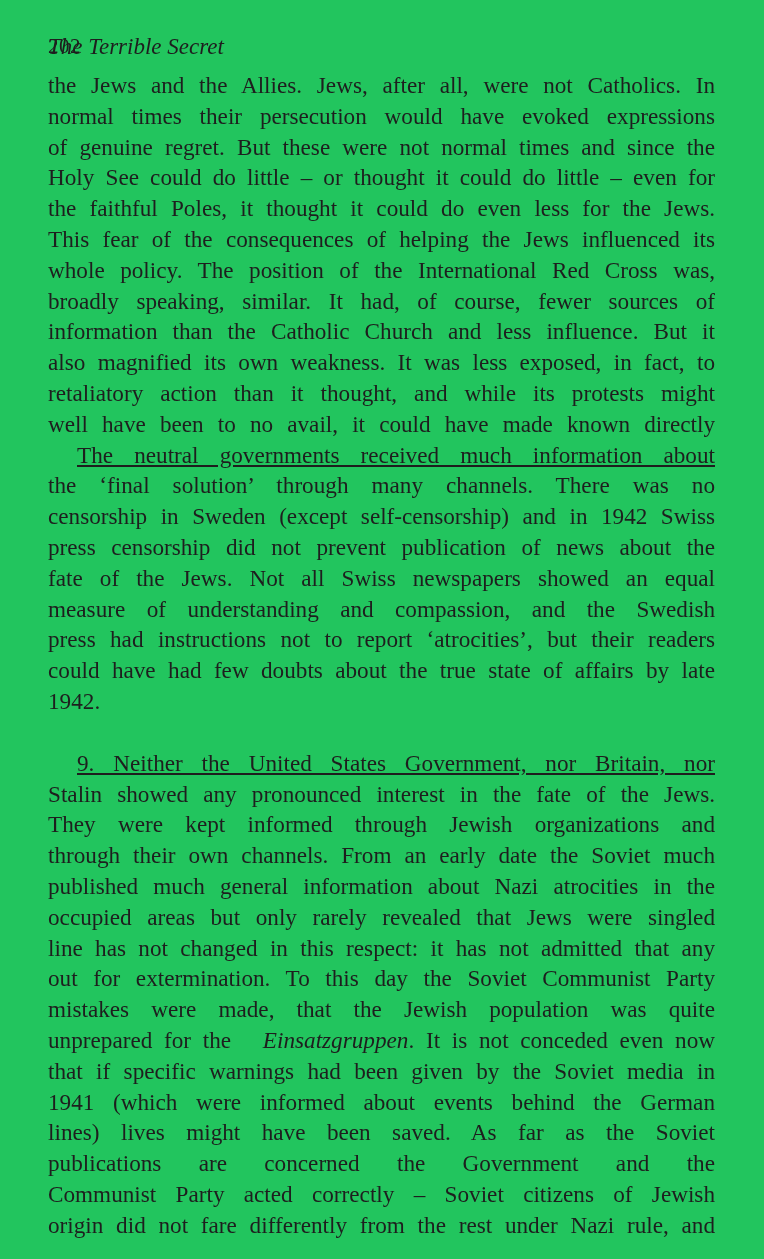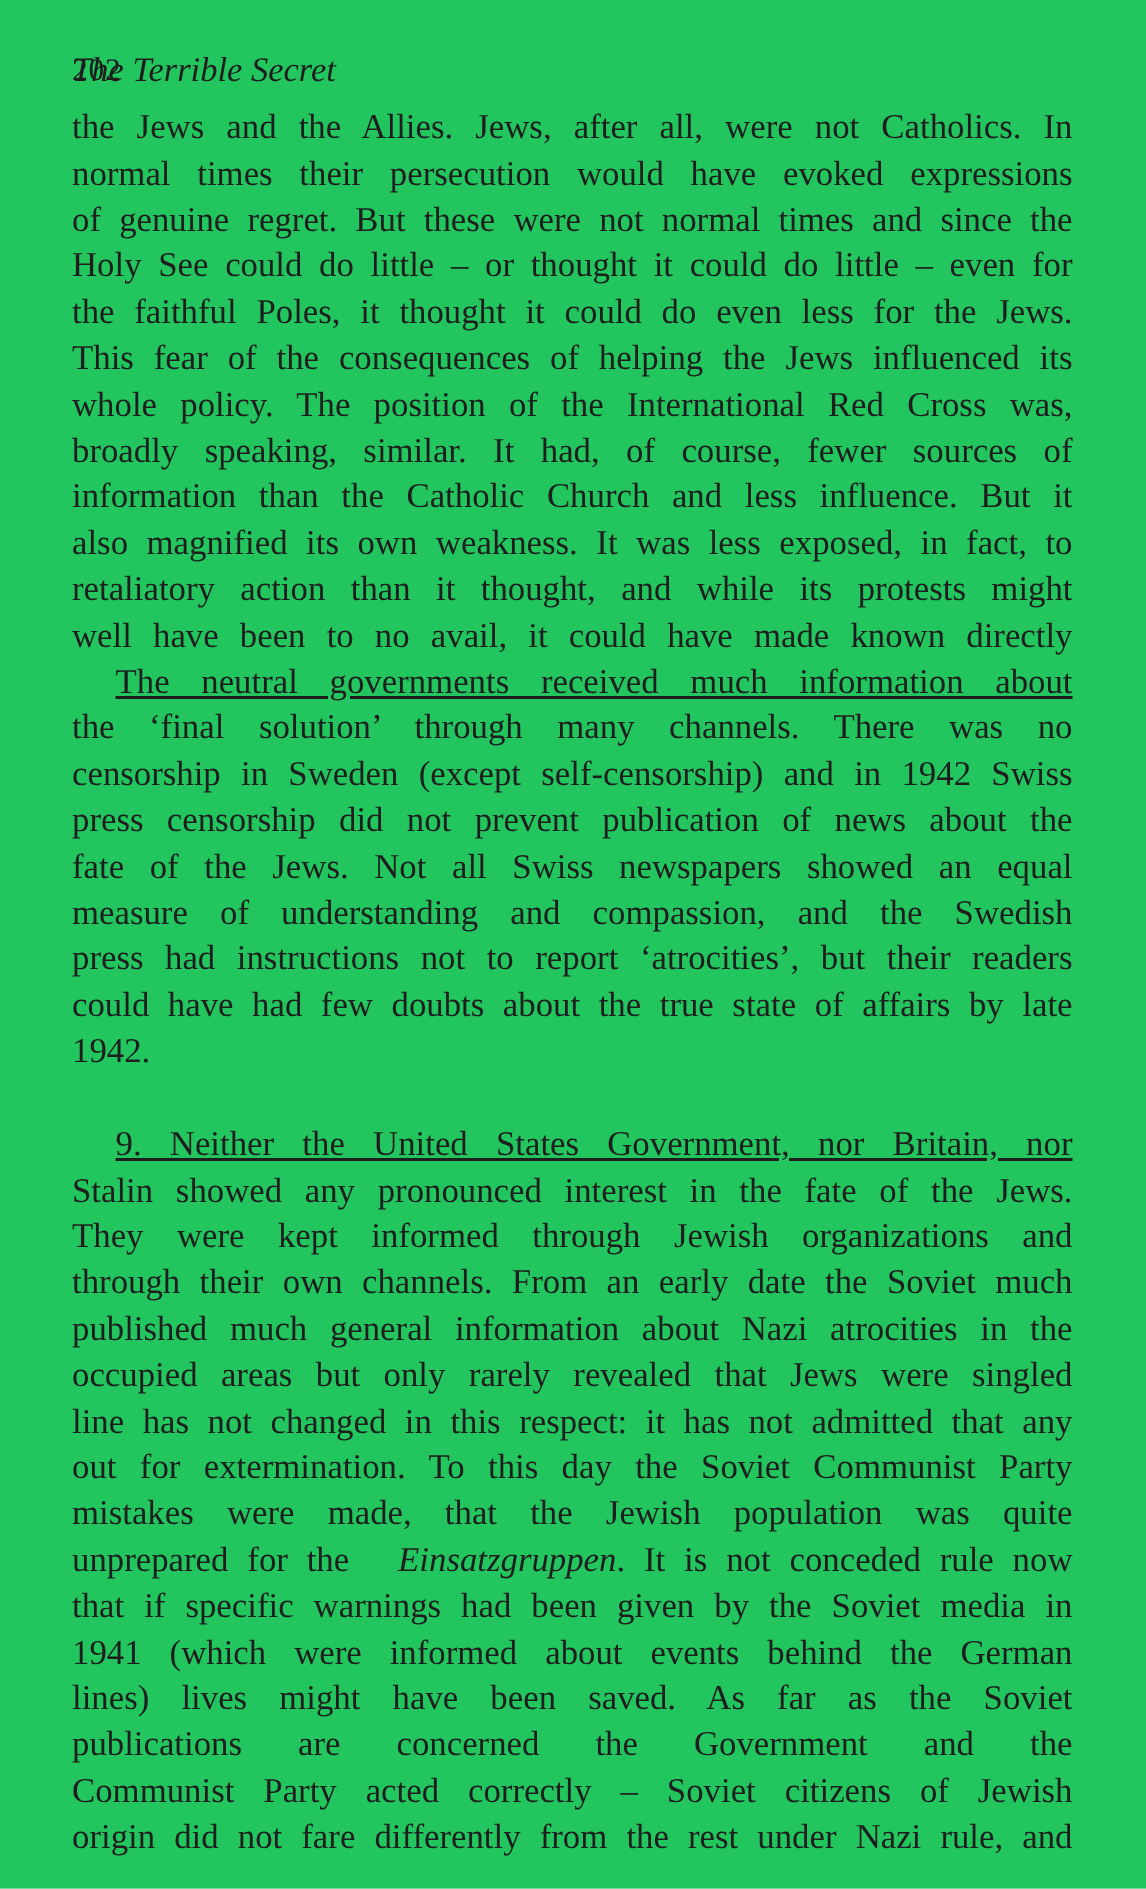--- a/index.html
+++ b/index.html
@@ -123,21 +123,21 @@
     <p class="para">
       <span class="line indent">9. Neither the United States Government, nor Britain, nor</span>
       <span class="line">Stalin showed any pronounced interest in the fate of the Jews.</span>
       <span class="line">They were kept informed through Jewish organizations and</span>
       <span class="line">through their own channels. From an early date the Soviet much</span>
       <span class="line">published much general information about Nazi atrocities in the</span>
       <span class="line">occupied areas but only rarely revealed that Jews were singled</span>
       <span class="line">line has not changed in this respect: it has not admitted that any</span>
       <span class="line">out for extermination. To this day the Soviet Communist Party</span>
       <span class="line">mistakes were made, that the Jewish population was quite</span>
-      <span class="line"><span>unprepared for the </span><em>Einsatzgruppen</em><span>. It is not conceded rule now</span></span>
+      <span class="line"><span>unprepared for the </span><em>Einsatzgruppen</em><span>. It is not conceded even now</span></span>
       <span class="line">that if specific warnings had been given by the Soviet media in</span>
       <span class="line">1941 (which were informed about events behind the German</span>
       <span class="line">lines) lives might have been saved. As far as the Soviet</span>
       <span class="line">publications are concerned the Government and the</span>
       <span class="line">Communist Party acted correctly – Soviet citizens of Jewish</span>
       <span class="line">origin did not fare differently from the rest under Nazi rule, and</span>
 
     </p>
 
   </div>

